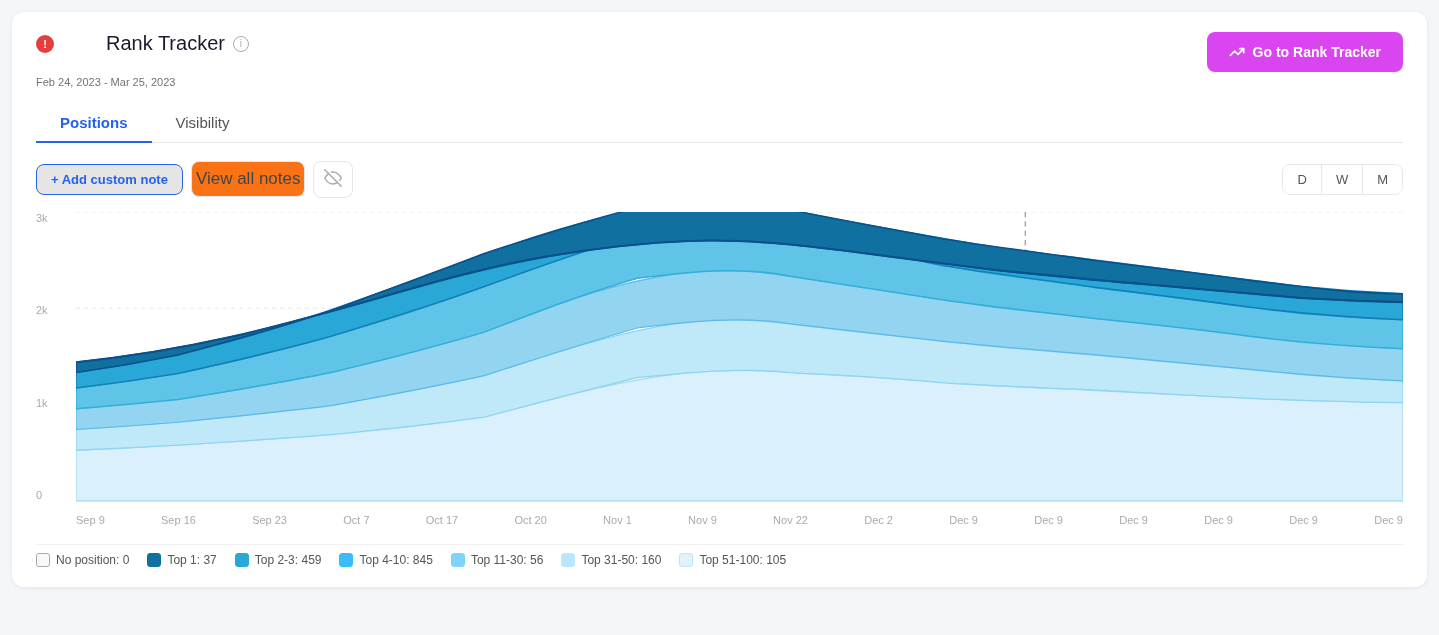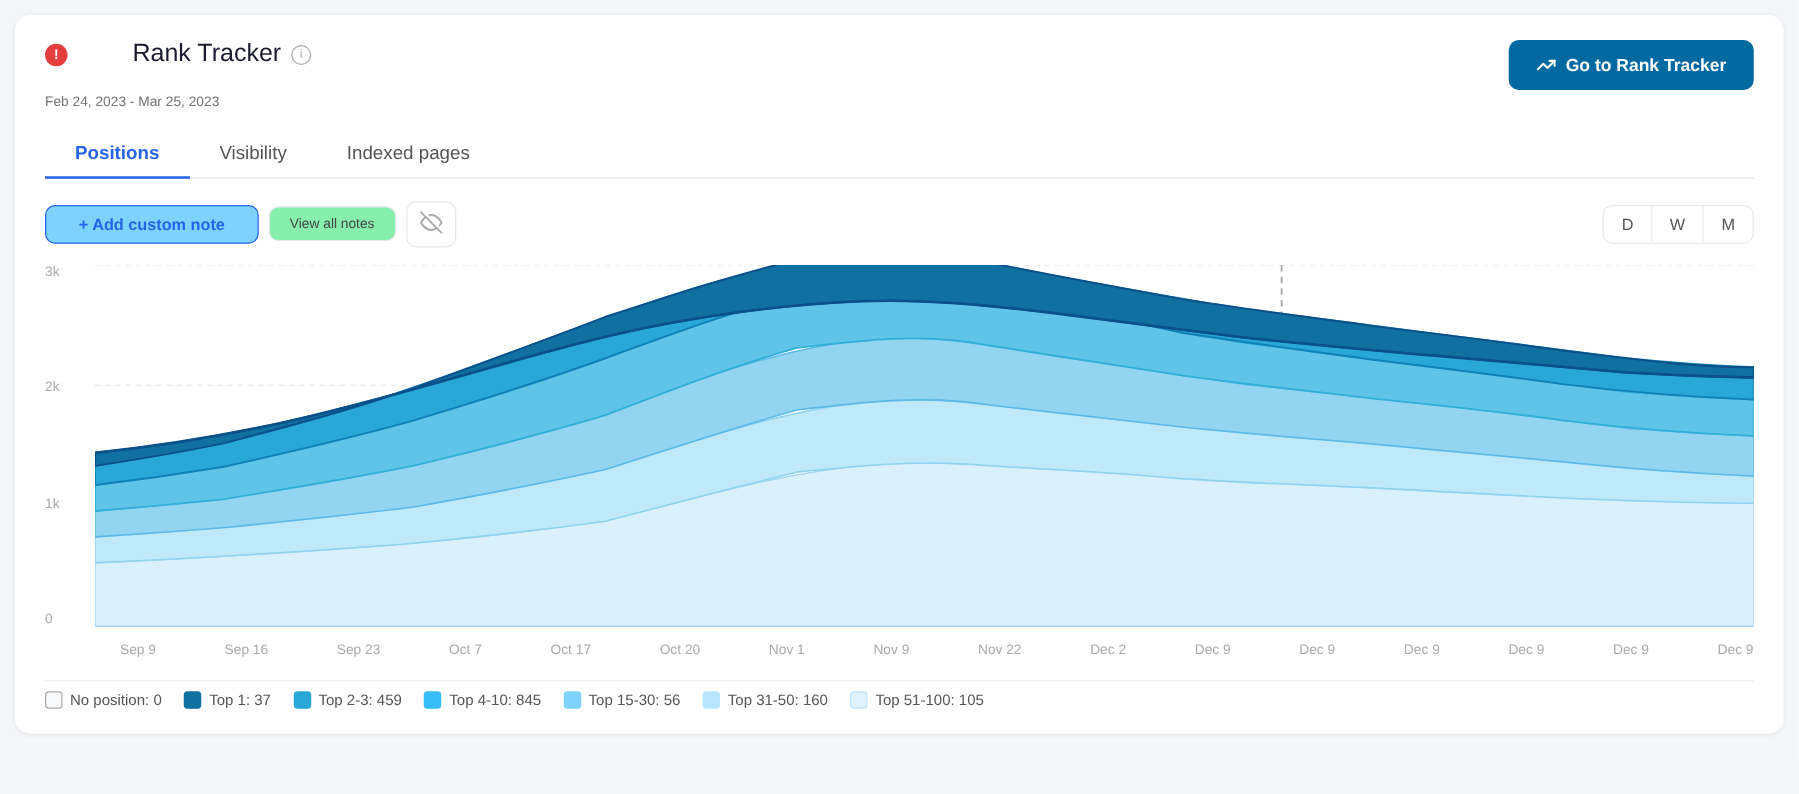--- a/index.html
+++ b/index.html
@@ -5,39 +5,39 @@
     * { box-sizing: border-box; margin: 0; padding: 0; }
     body { font-family: -apple-system, BlinkMacSystemFont, 'Segoe UI', sans-serif; background: #f5f6fa; }
     .card { background: #fff; border-radius: 12px; padding: 20px 24px; margin: 12px; box-shadow: 0 1px 4px rgba(0,0,0,0.08); }
     .header-row { display: flex; align-items: flex-start; justify-content: space-between; margin-bottom: 16px; }
     .title-group { display: flex; flex-direction: column; }
     .title-line { display: flex; align-items: center; gap: 8px; }
     .title-text { font-size: 20px; font-weight: 400; color: #1a1a2e; margin-left: 44px; }
     .red-dot { width: 18px; height: 18px; background: #e53e3e; border-radius: 50%; display: flex; align-items: center; justify-content: center; color: white; font-size: 11px; font-weight: bold; }
     .info-icon { width: 16px; height: 16px; border-radius: 50%; border: 1.5px solid #aaa; color: #aaa; font-size: 10px; display: flex; align-items: center; justify-content: center; cursor: pointer; }
     .date-range { font-size: 11px; color: #737373; margin-top: 21px; }
-    .go-btn { background: #0369a1; color: white; border: none; border-radius: 8px; padding: 12px 22px; font-size: 14px; font-weight: 600; cursor: pointer; display: flex; align-items: center; gap: 8px; white-space: nowrap; margin-left: 32px; }
+    .go-btn { background: #d946ef; color: white; border: none; border-radius: 8px; padding: 12px 22px; font-size: 14px; font-weight: 600; cursor: pointer; display: flex; align-items: center; gap: 8px; white-space: nowrap; margin-left: 32px; }
     .tabs { display: flex; border-bottom: 1.5px solid #e5e7eb; margin-bottom: 18px; }
     .tab { padding: 10px 24px; font-size: 15px; font-weight: 500; color: #555; cursor: pointer; border-bottom: 2.5px solid transparent; margin-bottom: -1.5px; }
     .tab.active { color: #2563eb; border-bottom-color: #2563eb; font-weight: 600; }
     .toolbar { display: flex; align-items: center; justify-content: space-between; margin-bottom: 14px; }
     .toolbar-left { display: flex; align-items: center; gap: 8px; }
-    .add-note-btn { background: #7dd3fc; border: 1.5px solid #2563eb; color: #2563eb; border-radius: 8px; padding: 7px 26px; font-size: 13px; font-weight: 600; cursor: pointer; display: flex; align-items: center; gap: 6px; }
-    .view-notes-btn { background: #86efac; border: 1.5px solid #e5e7eb; color: #444; border-radius: 8px; padding: 7px 16px; font-size: 11px; font-weight: 500; cursor: pointer; }
+    .add-note-btn { background: #e5e5e5; border: 1.5px solid #2563eb; color: #2563eb; border-radius: 8px; padding: 7px 14px; font-size: 13px; font-weight: 600; cursor: pointer; display: flex; align-items: center; gap: 6px; }
+    .view-notes-btn { background: #f97316; border: 1.5px solid #e5e7eb; color: #444; border-radius: 8px; padding: 7px 4px; font-size: 17px; font-weight: 500; cursor: pointer; }
     .eye-btn { background: #fff; border: 1.5px solid #e5e7eb; color: #aaa; border-radius: 8px; padding: 7px 10px; font-size: 14px; cursor: pointer; }
     .period-btns { display: flex; border: 1.5px solid #e5e7eb; border-radius: 8px; overflow: hidden; }
     .period-btn { background: #fff; border: none; padding: 7px 14px; font-size: 13px; font-weight: 500; color: #555; cursor: pointer; border-right: 1.5px solid #e5e7eb; }
     .period-btn:last-child { border-right: none; }
     .chart-area { position: relative; height: 320px; width: 100%; }
     .y-axis { position: absolute; left: 0; top: 0; bottom: 30px; width: 36px; display: flex; flex-direction: column; justify-content: space-between; }
     .y-label { font-size: 11px; color: #aaa; padding-right: 6px; }
     .chart-inner { position: absolute; left: 40px; right: 0; top: 0; bottom: 30px; }
     .x-axis { position: absolute; left: 40px; right: 0; bottom: 0; height: 24px; display: flex; align-items: center; }
     .x-labels { display: flex; justify-content: space-between; width: 100%; }
-    .x-label { font-size: 11px; color: #aaa; text-align: center; margin-left: 20px; }
+    .x-label { font-size: 11px; color: #aaa; text-align: center; }
     .legend { display: flex; flex-wrap: wrap; gap: 18px; margin-top: 12px; padding-top: 8px; border-top: 1px solid #f0f0f0; }
     .legend-item { display: flex; align-items: center; gap: 6px; font-size: 12px; color: #555; }
     .legend-swatch { width: 14px; height: 14px; border-radius: 3px; border: 1.5px solid; }
     svg.chart-svg { width: 100%; height: 100%; }
   </style>
 </head>
 <body>
 
 <div class="card">
 
@@ -55,21 +55,20 @@
           <polyline points="22 7 13.5 15.5 8.5 10.5 2 17"></polyline>
           <polyline points="16 7 22 7 22 13"></polyline>
         </svg>
       <span>Go to Rank Tracker</span>
     </button>
   </div>
 
   <div class="tabs">
     <div class="tab active">Positions</div>
     <div class="tab">Visibility</div>
-    <div class="tab">Indexed pages</div>
   </div>
 
   <div class="toolbar">
     <div class="toolbar-left">
       <button class="add-note-btn">
         <span>+ Add custom note</span>
       </button>
       <button class="view-notes-btn">
         <span>View all notes</span>
       </button>
@@ -164,21 +163,21 @@
     <div class="legend-item">
       <div class="legend-swatch" style="background:#29a8d8;border-color:#29a8d8;"></div>
       <span>Top 2-3: 459</span>
     </div>
     <div class="legend-item">
       <div class="legend-swatch" style="background:#38bdf8;border-color:#38bdf8;"></div>
       <span>Top 4-10: 845</span>
     </div>
     <div class="legend-item">
       <div class="legend-swatch" style="background:#7dd3fc;border-color:#7dd3fc;"></div>
-      <span>Top 15-30: 56</span>
+      <span>Top 11-30: 56</span>
     </div>
     <div class="legend-item">
       <div class="legend-swatch" style="background:#bae6fd;border-color:#bae6fd;"></div>
       <span>Top 31-50: 160</span>
     </div>
     <div class="legend-item">
       <div class="legend-swatch" style="background:#e0f2fe;border-color:#bae6fd;"></div>
       <span>Top 51-100: 105</span>
     </div>
   </div>

